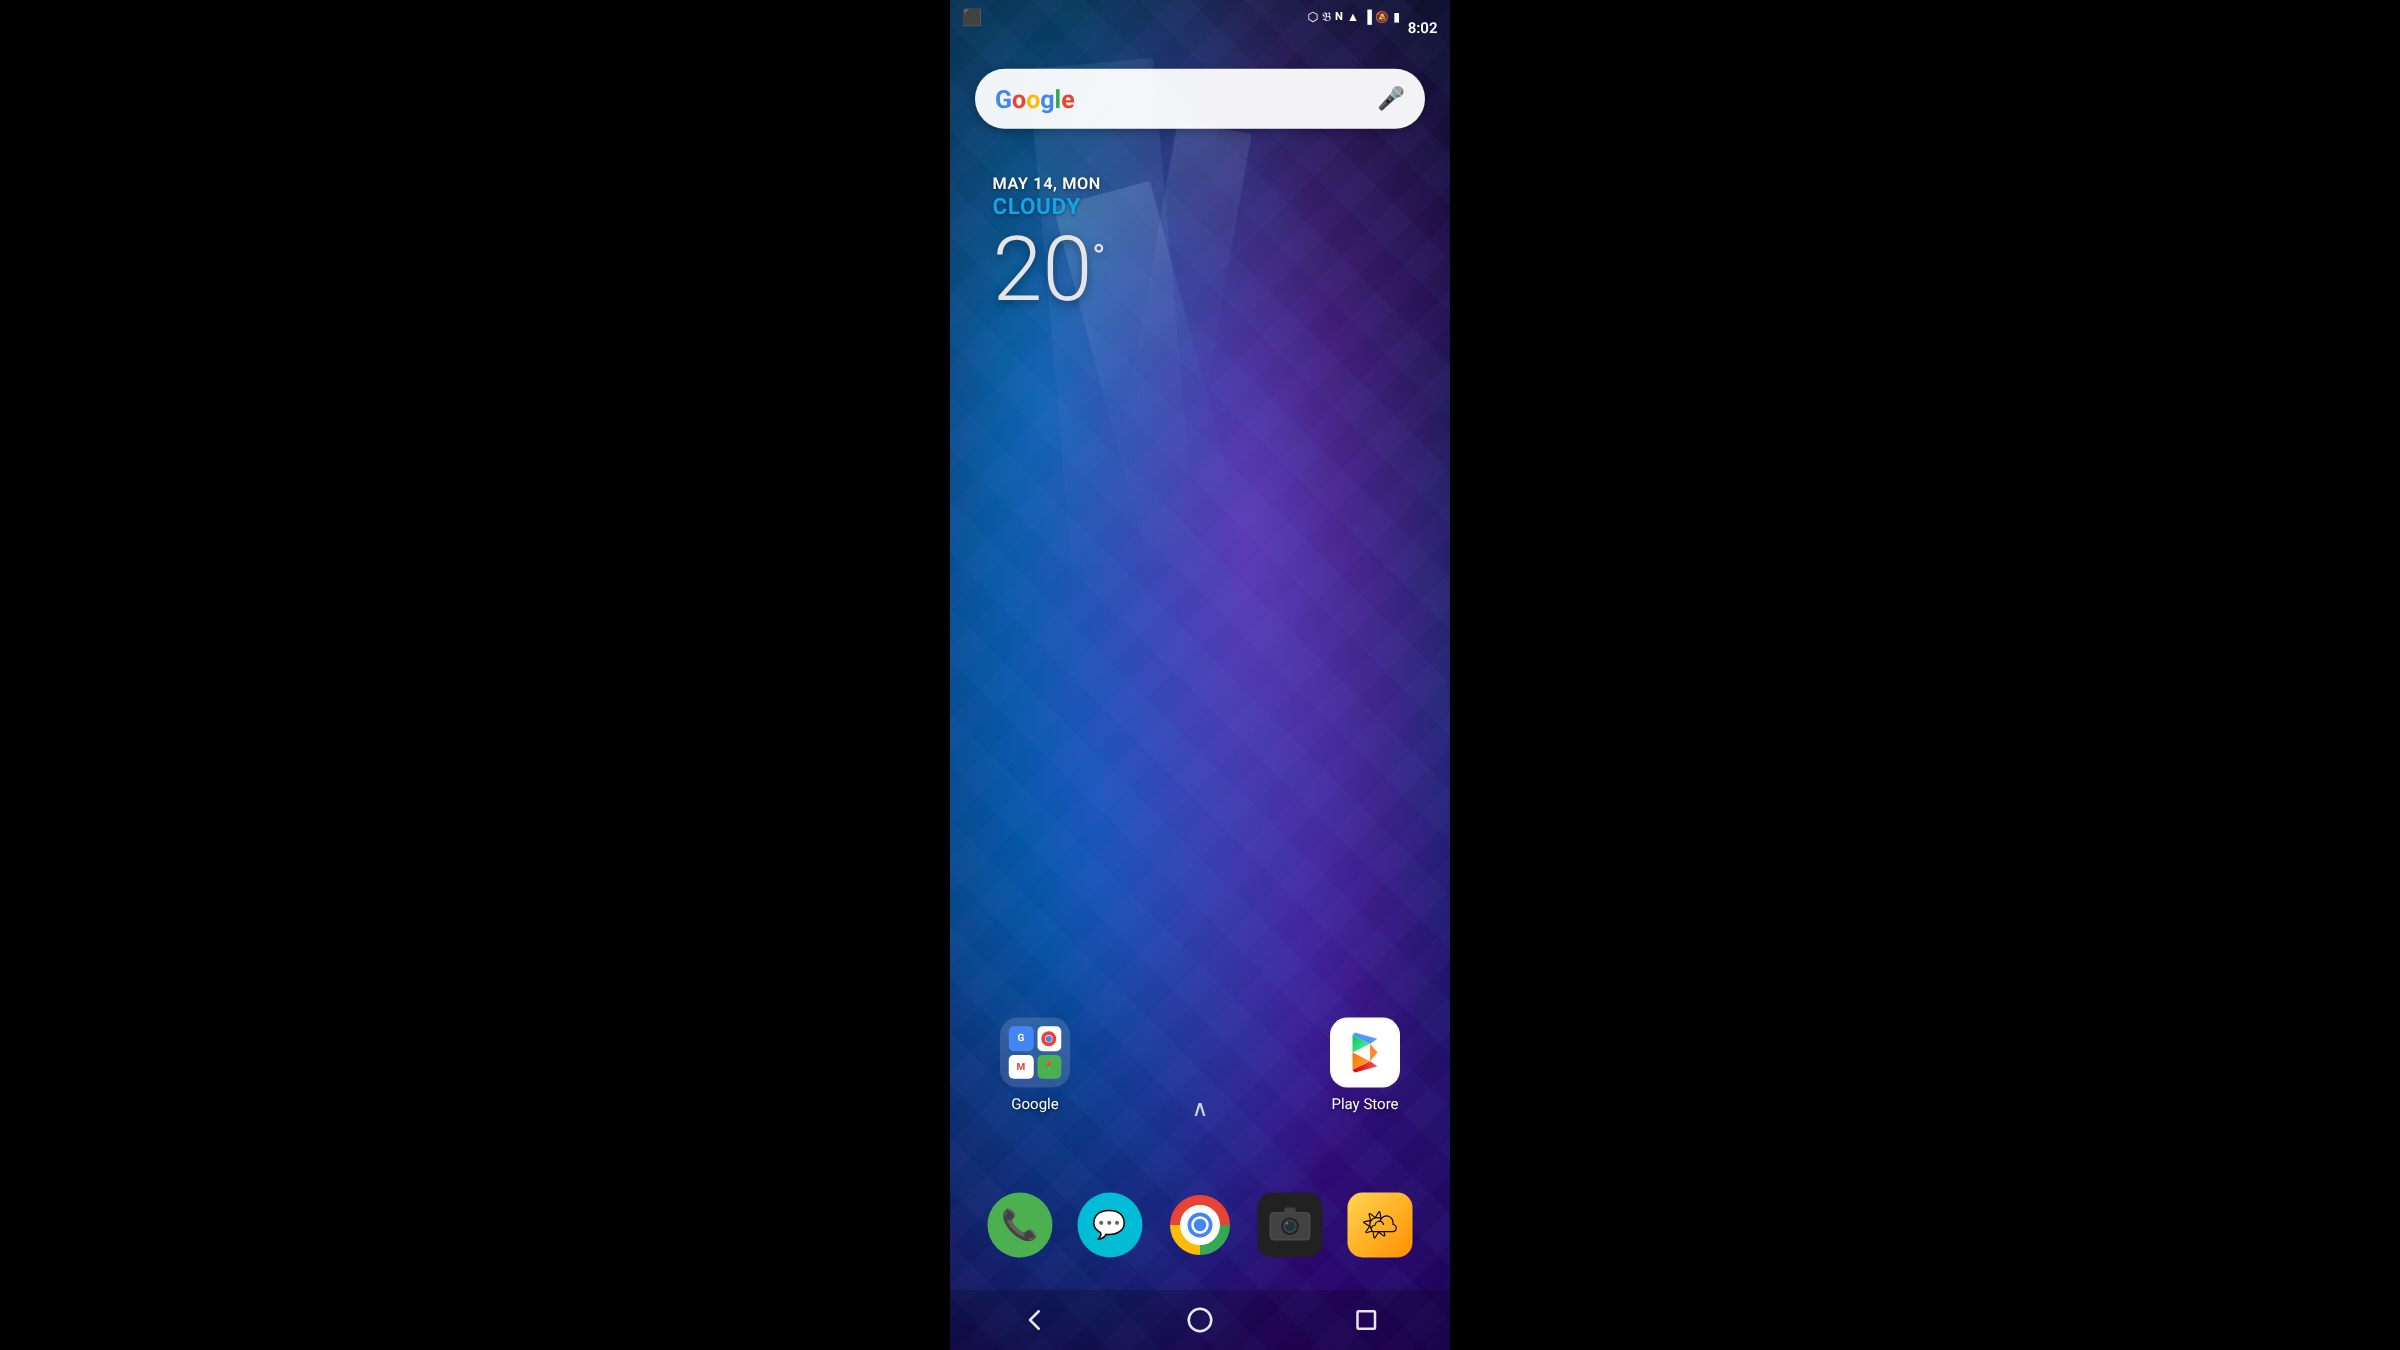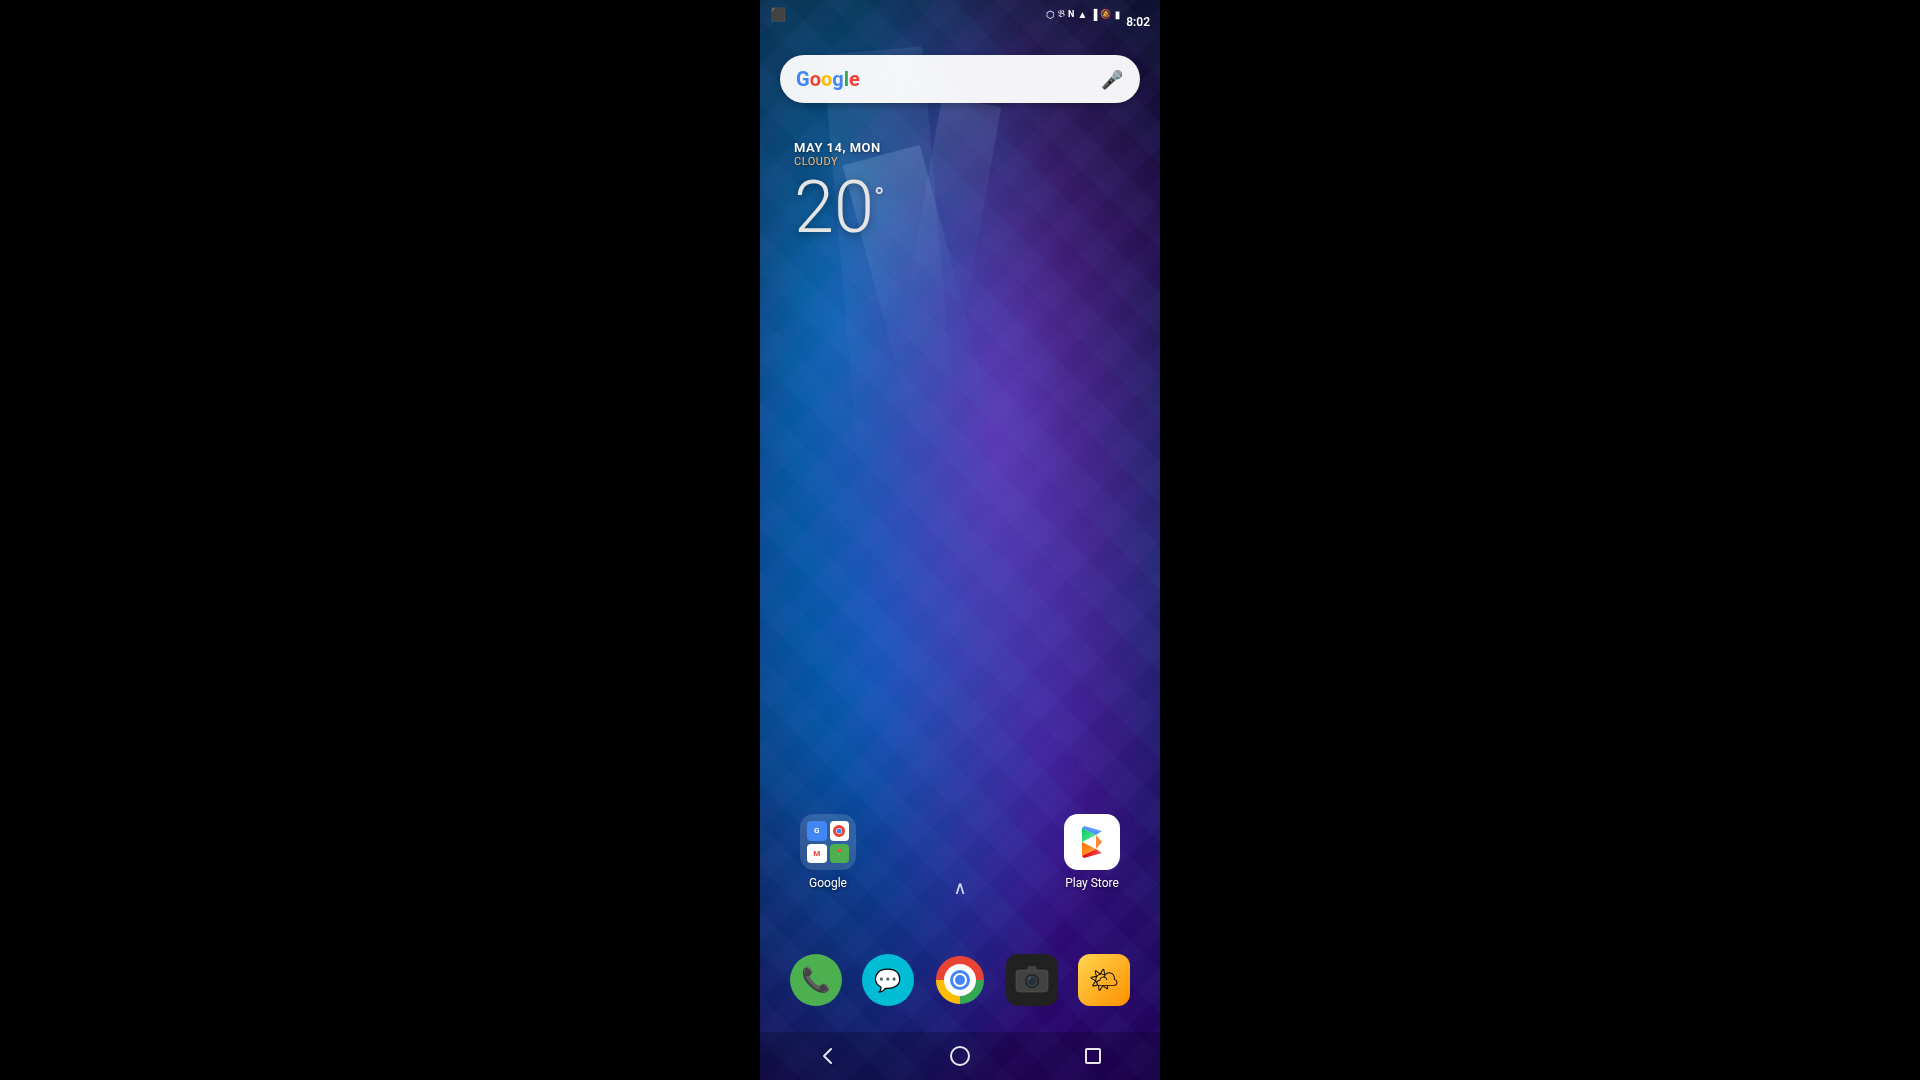--- a/index.html
+++ b/index.html
@@ -174,23 +174,23 @@
 
     .weather-date {
       font-size: 13px;
       font-weight: 600;
       color: #fff;
       text-shadow: 0 1px 3px rgba(0,0,0,0.5);
       letter-spacing: 0.5px;
     }
 
     .weather-condition {
-      font-size: 11px;
-      font-weight: 400;
-      color: #fdba74;
+      font-size: 18px;
+      font-weight: 700;
+      color: #0ea5e9;
       text-shadow: 0 1px 3px rgba(0,0,0,0.5);
       letter-spacing: 0.5px;
     }
 
     .weather-temp {
       font-size: 72px;
       font-weight: 300;
       color: #e5e5e5;
       text-shadow: 0 2px 8px rgba(0,0,0,0.4);
       line-height: 1;

